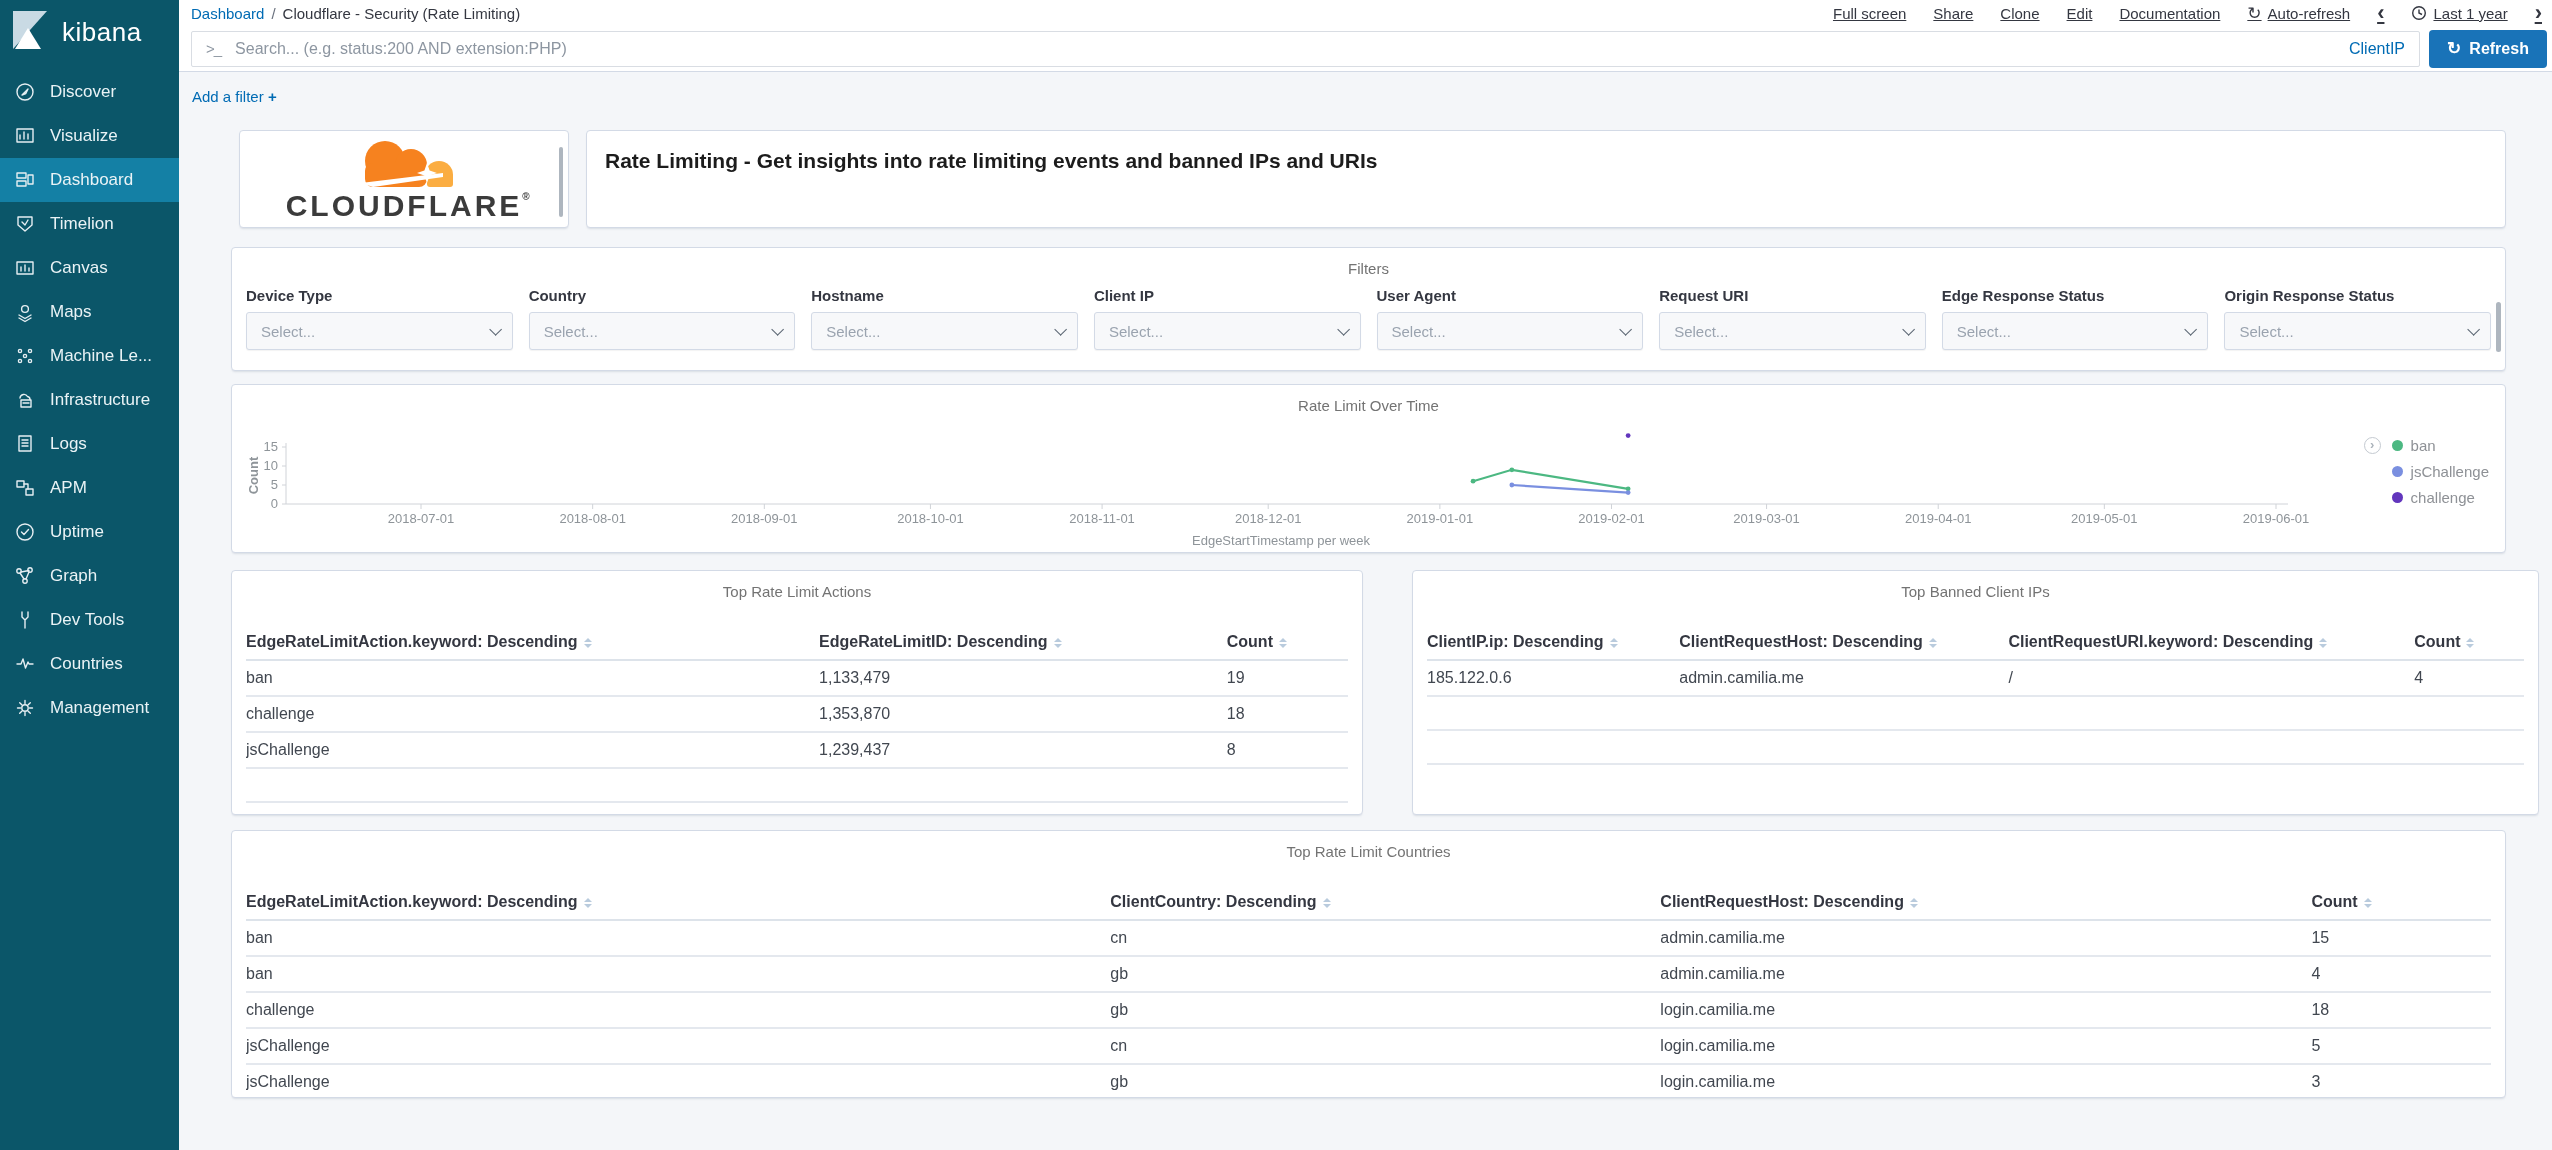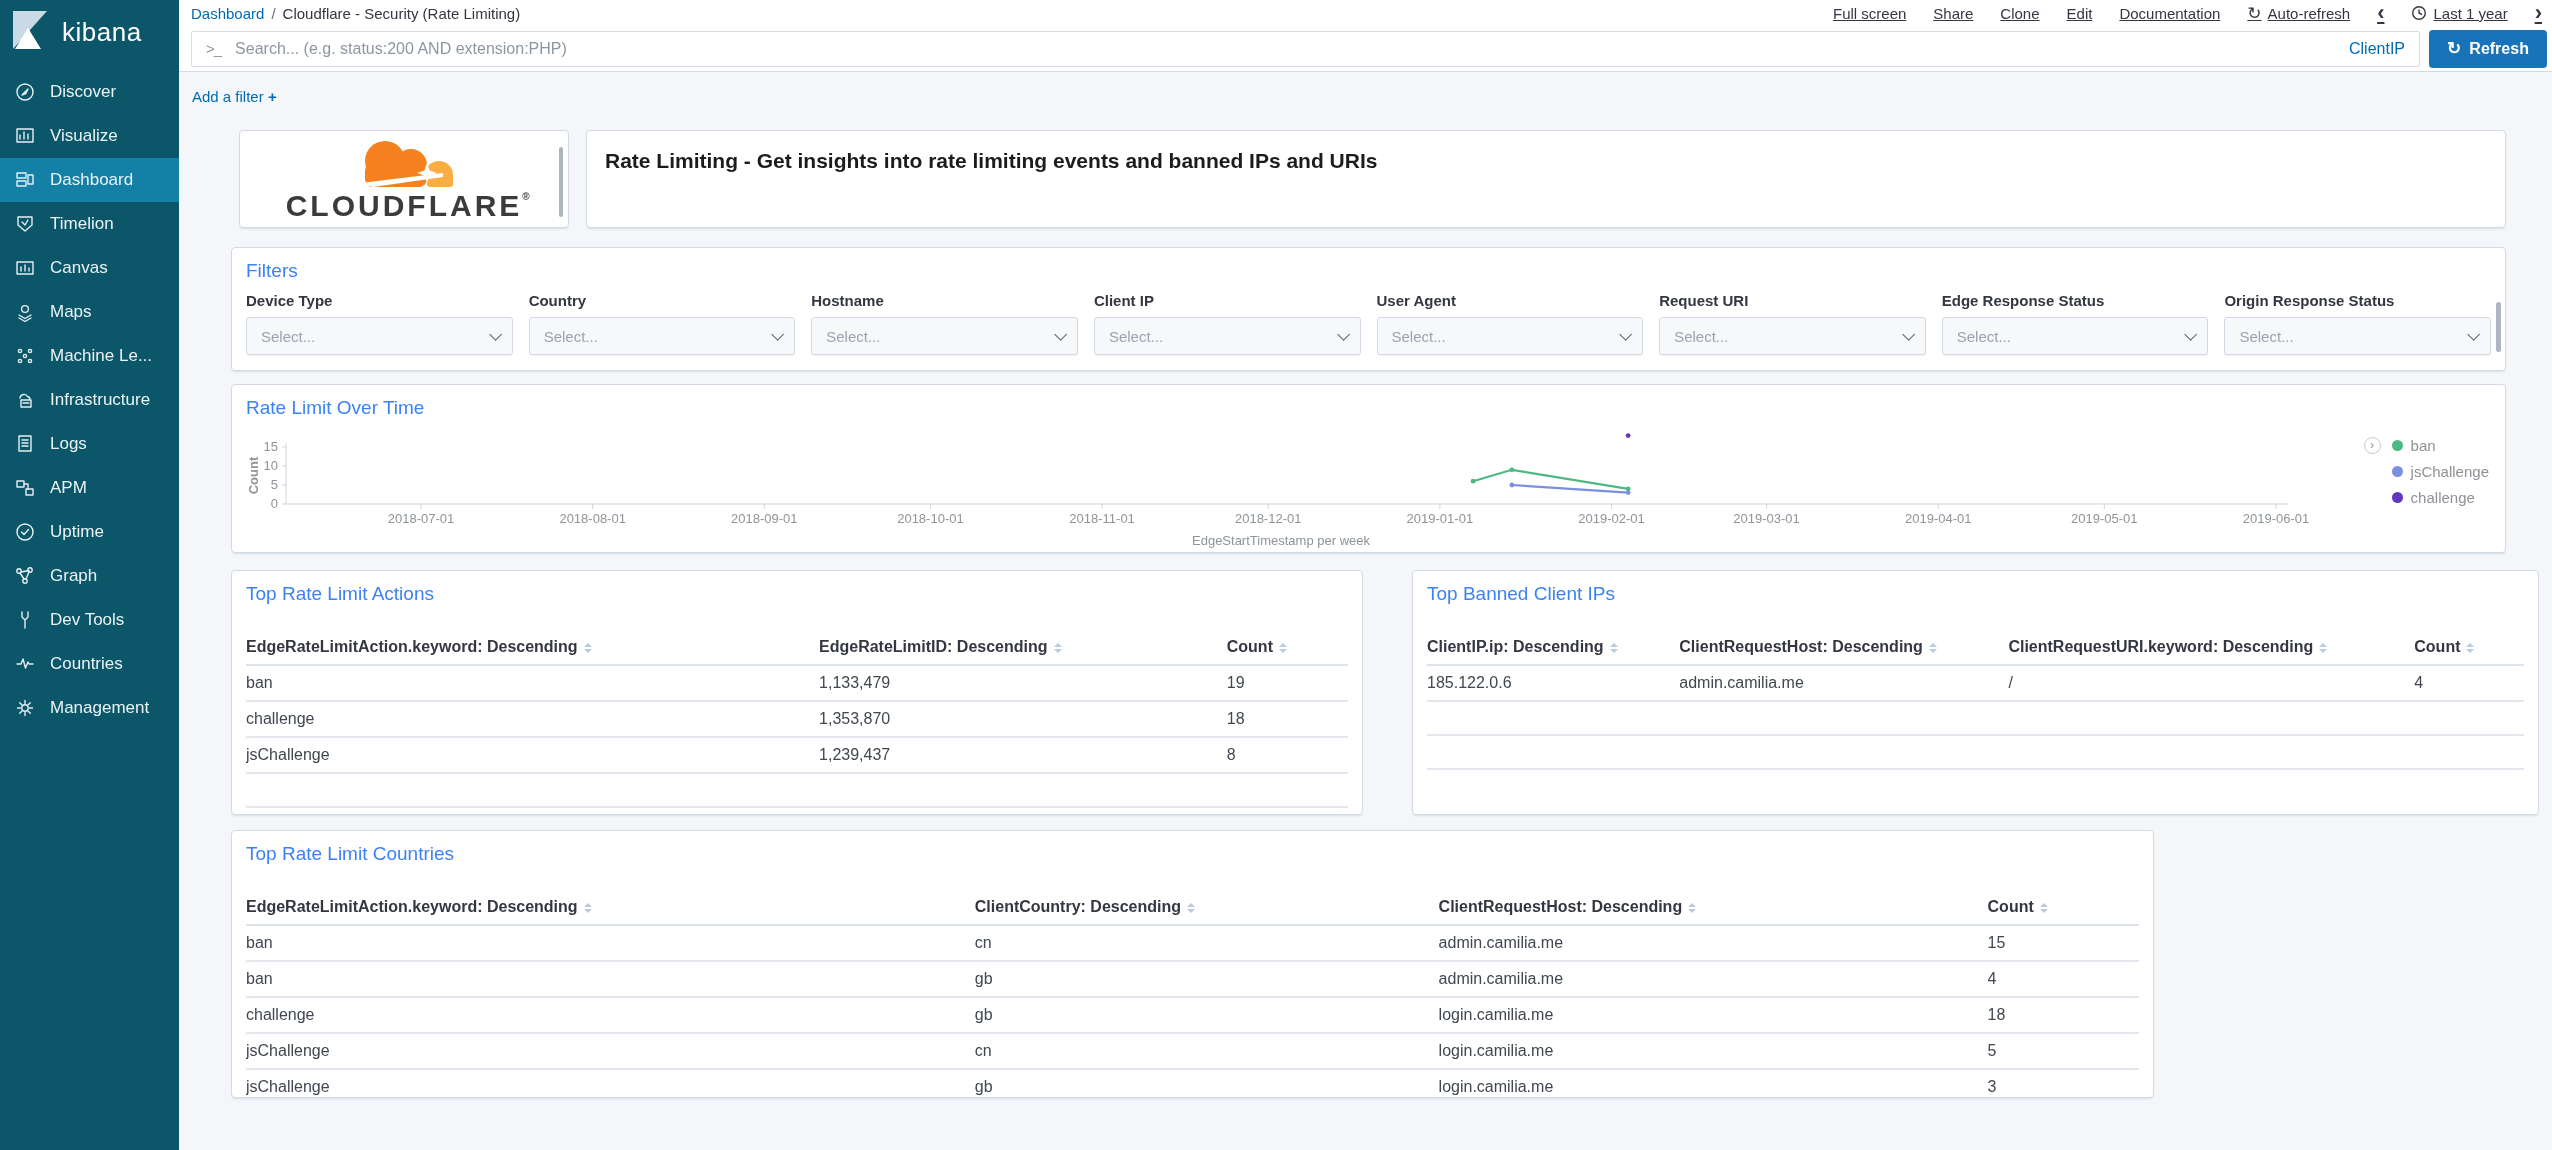--- a/index.html
+++ b/index.html
@@ -44,31 +44,31 @@
                  border-radius:4px; font-size:16px; font-weight:bold; cursor:pointer; display:flex;
                  align-items:center; justify-content:center; gap:8px; font-family:"Liberation Sans",sans-serif; }
 
   .content { position:absolute; left:0; right:0; top:72px; bottom:0; background:#f4f6f9; }
   .addfilter { position:absolute; left:13px; top:16px; font-size:15px; color:var(--accent-blue,#006BB4); cursor:pointer; }
   .addfilter b { font-weight:bold; }
 
   
   .panel { position:absolute; background:#fff; border:1px solid #d3dae6; border-radius:4px;
            box-shadow:0 2px 2px -1px rgba(152,162,179,.3); }
-  .panel-title { padding:12px 14px 0 14px; font-size:19px; color:#3b82f6; }
+  .panel-title { padding:12px 14px 0 14px; font-size:15px; color:#737373;text-align:center; }
 
   .logo-panel   { left:60px;  top:58px;  width:330px;  height:98px; display:flex; flex-direction:column;
                   align-items:center; justify-content:center; overflow:hidden; }
   .title-panel  { left:407px; top:58px;  width:1920px; height:98px; padding:18px 18px; }
   .title-panel .md-title { font-size:21px; font-weight:bold; color:#1c1c1c; }
   .filters-panel{ left:52px;  top:175px; width:2275px; height:124px; }
   .chart-panel  { left:52px;  top:312px; width:2275px; height:169px; }
   .actions-panel{ left:52px;  top:498px; width:1132px; height:245px; overflow:hidden; }
   .banned-panel { left:1233px;top:498px; width:1127px; height:245px; overflow:hidden; }
-  .countries-panel{ left:52px;top:758px; width:1923px; height:268px; overflow:hidden; }
+  .countries-panel{ left:52px;top:758px; width:2275px; height:268px; overflow:hidden; }
 
   .scroll-thumb { position:absolute; background:#aeb6bf; border-radius:3px; }
 
   
   .cf-word { font-size:30px; font-weight:bold; letter-spacing:3px; color:#3b3b3b; margin-top:-4px; position:relative; }
   .cf-word sup { font-size:10px; position:absolute; top:2px; }
 
   
   .filters-grid { display:grid; grid-template-columns:repeat(8,1fr); gap:16px; padding:10px 14px 0 14px; }
   .filter-label { font-size:15px; font-weight:600; color:#343741; margin-bottom:8px; }

